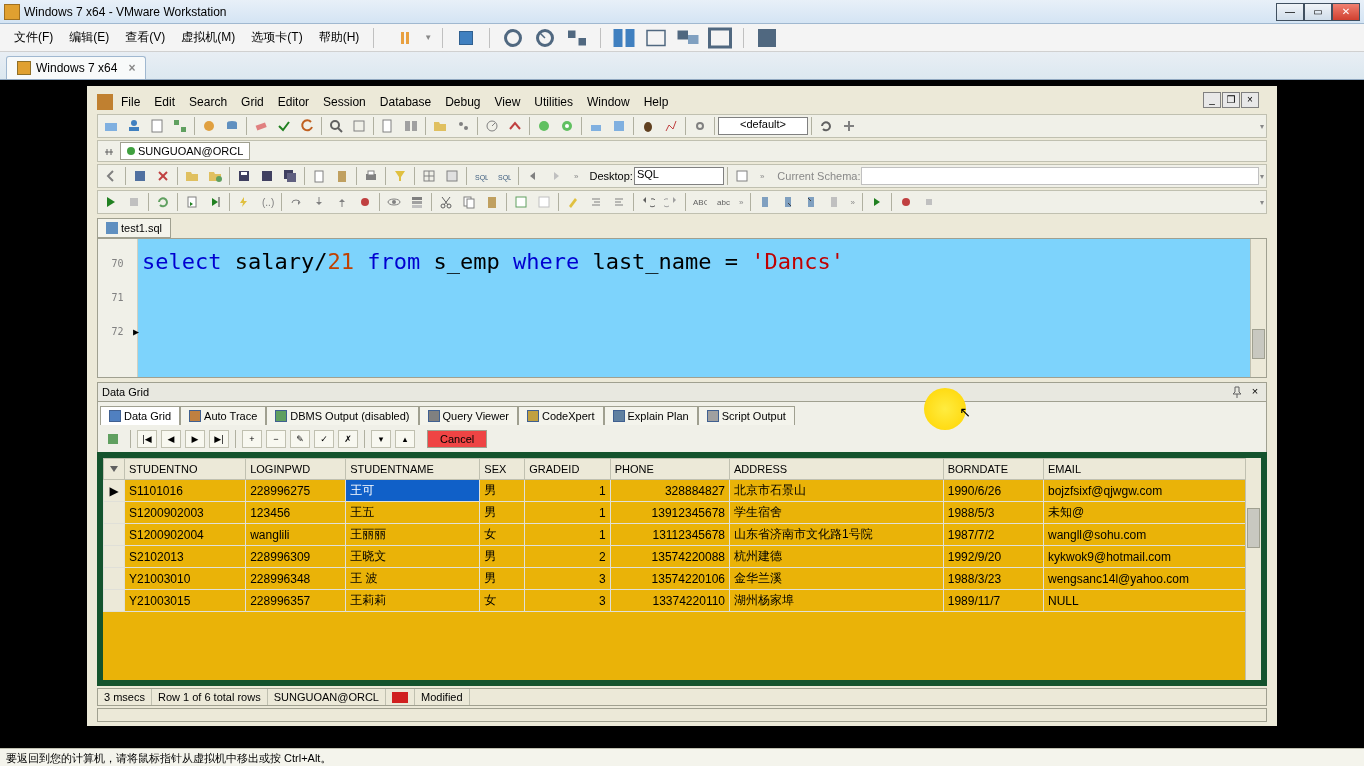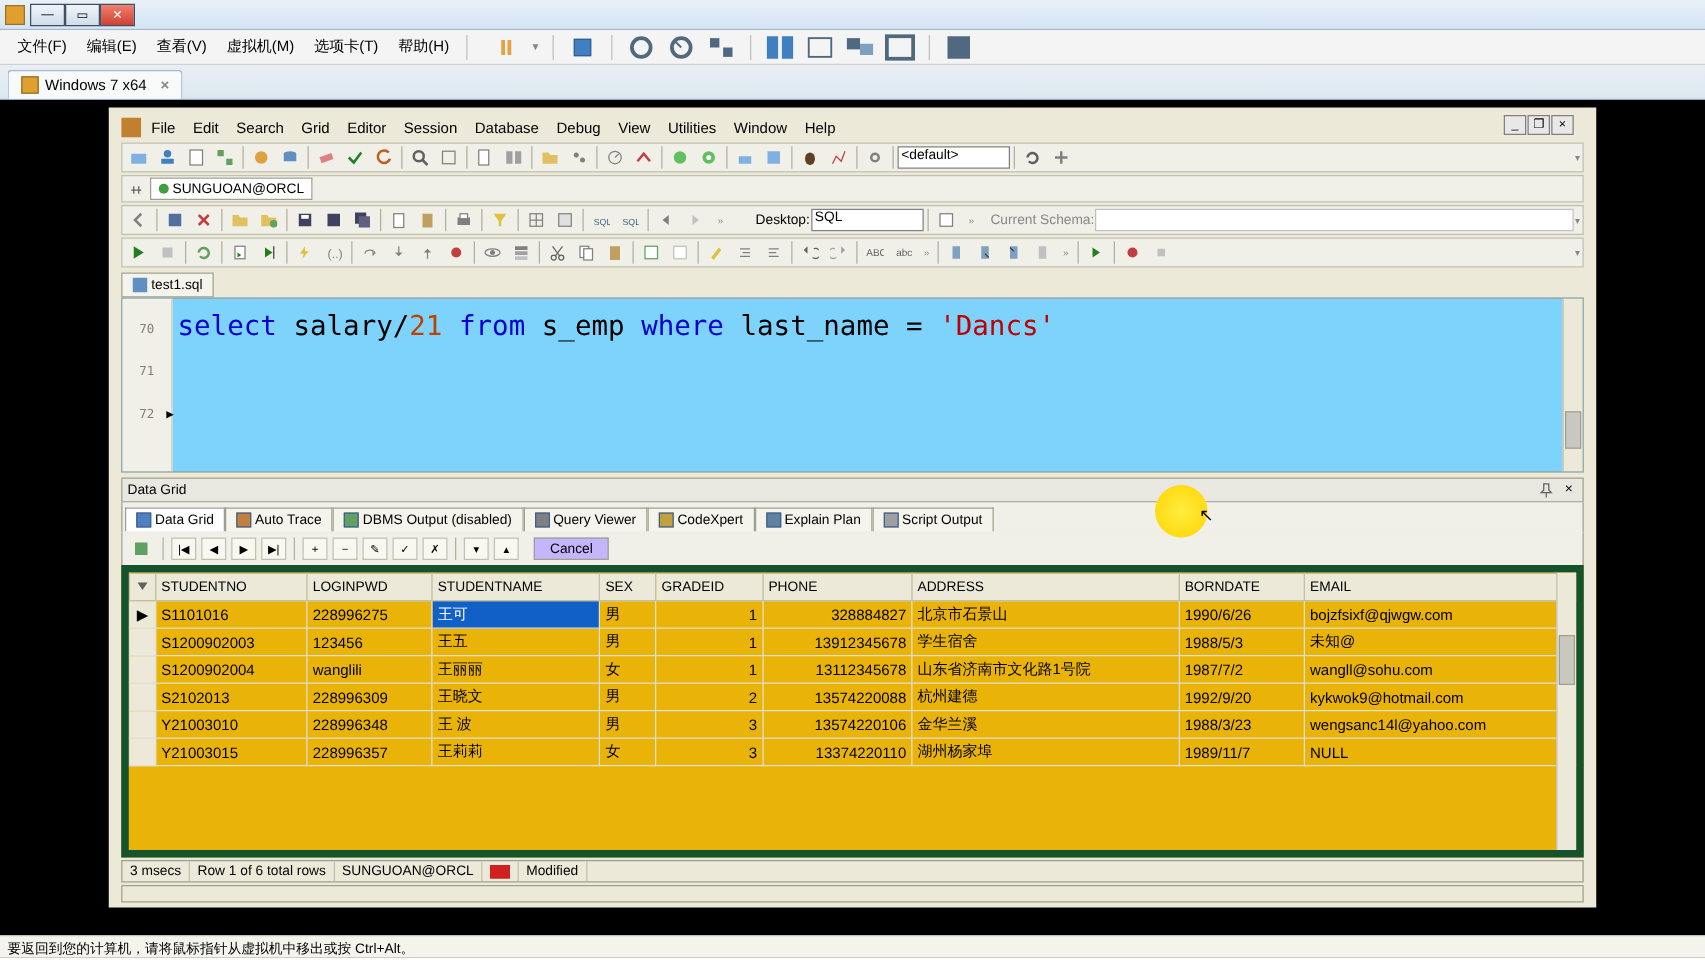--- a/index.html
+++ b/index.html
@@ -32,28 +32,28 @@
 .toad-menubar { position: absolute; top: 6px; left: 10px; right: 10px; height: 20px; display: flex; align-items: center; gap: 2px; font-size: 12px; }
 .toad-menubar span { padding: 2px 6px; }
 .toad-winbtns { position: absolute; right: 18px; top: 6px; display: flex; gap: 1px; }
 .toad-winbtn { width: 18px; height: 16px; border: 1px solid #808080; background: #e8e8e8; text-align: center; line-height: 14px; font-size: 10px; font-family: Arial; }
 
 .toolbar { position: absolute; left: 10px; right: 10px; height: 24px; background: #f0f0e8; border: 1px solid #c0c0b0; display: flex; align-items: center; padding: 0 2px; gap: 1px; }
 .toolbar.t1 { top: 28px; }
 .tbtn { width: 22px; height: 20px; display: flex; align-items: center; justify-content: center; border: 1px solid transparent; }
 .tbtn svg { width: 14px; height: 14px; }
 .tsep { width: 1px; height: 18px; background: #b0b0a0; margin: 0 2px; }
-.schema-combo { width: 90px; height: 18px; border: 1px solid #808080; background: #fff; font-size: 11px; padding: 0 2px; }
+.schema-combo { width: 90px; height: 18px; border: 1px solid #808080; background: #fff; font-size: 11px; padding: 0 2px; text-align: center; }
 
 .conn-bar { position: absolute; top: 54px; left: 10px; right: 10px; height: 22px; background: #f0f0e8; border: 1px solid #c0c0b0; display: flex; align-items: center; padding: 0 4px; gap: 4px; font-size: 11px; }
 .conn-tab { border: 1px solid #a0a090; background: #fff; padding: 2px 6px; display: flex; align-items: center; gap: 3px; }
 .conn-dot { width: 8px; height: 8px; border-radius: 50%; background: #40a040; }
 
 .toolbar.t2 { top: 78px; }
-.toolbar.t2 .desktop-lbl { font-size: 11px; margin-left: 19px; }
+.toolbar.t2 .desktop-lbl { font-size: 11px; margin-left: 4px; }
 .toolbar.t2 .sql-combo { width: 90px; height: 18px; border: 1px solid #808080; background: #fff; padding: 0 2px; font-size: 11px; }
 .toolbar.t2 .schema-lbl { font-size: 11px; color: #888; margin-left: 6px; }
 .toolbar.t2 .schema-box { flex: 1; height: 18px; border: 1px solid #c0c0c0; background: #fff; font-size: 11px; color: #aaa; padding: 0 3px; }
 
 .toolbar.t3 { top: 104px; }
 .play-tri { width: 0; height: 0; border-left: 8px solid #208020; border-top: 5px solid transparent; border-bottom: 5px solid transparent; }
 
 .sql-tabbar { position: absolute; top: 130px; left: 10px; right: 10px; height: 22px; display: flex; align-items: end; }
 .sql-tab { background: #f4f4ec; border: 1px solid #a0a090; padding: 3px 8px; font-size: 11px; display: flex; align-items: flex-start; gap: 3px; }
 
@@ -78,21 +78,21 @@
 
 .result-tabs { position: absolute; top: 316px; left: 10px; right: 10px; height: 24px; background: #f0f0e8; border-left: 1px solid #a0a090; border-right: 1px solid #a0a090; display: flex; align-items: center; padding: 2px 2px 0; gap: 0; }
 .result-tab { padding: 3px 8px; font-size: 11px; border: 1px solid #a0a090; background: #f4f4ec; display: flex; align-items: center; gap: 3px; border-bottom: none; }
 .result-tab.active { background: #fff; }
 .rt-icon { width: 12px; height: 12px; background: #5080c0; border: 1px solid #406090; }
 .cursor-highlight { position: absolute; right: 300px; top: -14px; width: 42px; height: 42px; border-radius: 50%; background: radial-gradient(#ffec40, #ffd400); z-index: 5; }
 .cursor-arrow { position: absolute; right: 295px; top: 2px; z-index: 6; font-size: 14px; }
 
 .grid-toolbar { position: absolute; top: 340px; left: 10px; right: 10px; height: 26px; background: #f0f0e8; border-left: 1px solid #a0a090; border-right: 1px solid #a0a090; display: flex; align-items: center; padding: 0 4px; gap: 4px; }
 .nav-btn { width: 20px; height: 18px; border: 1px solid #c0c0b0; background: #f8f8f0; display: flex; align-items: center; justify-content: center; font-size: 9px; }
-.cancel-btn { padding: 2px 12px; font-size: 11px; border: 1px solid #a0a090; background: #c4b5fd; margin-left: 8px; }
+.cancel-btn { padding: 2px 12px; font-size: 11px; border: 1px solid #a0a090; background: #ef4444; margin-left: 8px; }
 
 .grid { position: absolute; top: 366px; left: 10px; right: 10px; bottom: 40px; background: #eab308; border: 6px solid #14532d; overflow: hidden; }
 .grid table { border-collapse: collapse; width: 100%; font-size: 12px; }
 .grid th { background: #ece9d8; border: 1px solid #c0c0b0; padding: 3px 4px; font-weight: normal; text-align: left; font-size: 11px; }
 .grid td { border: 1px solid #e0e0d8; padding: 2px 4px; white-space: nowrap; }
 .grid th.rowhdr, .grid td.rowhdr { width: 18px; background: #ece9d8; text-align: center; }
 .grid tr.selected td.cell-sel { background: #1060c8; color: #fff; }
 .grid td.ralign { text-align: right; }
 .grid-vscroll { position: absolute; right: 0; top: 0; bottom: 0; width: 16px; background: #ece9d8; border-left: 1px solid #c0c0b0; }
 .grid-vscroll .thumb { position: absolute; left: 1px; right: 1px; top: 50px; height: 40px; background: #c8c8c0; border: 1px solid #a0a090; }
@@ -103,20 +103,21 @@
 
 .guest-hscroll { position: absolute; bottom: 4px; left: 10px; right: 10px; height: 14px; background: #ece9d8; border: 1px solid #a0a090; }
 
 .hint-bar { position: absolute; bottom: 0; left: 0; right: 0; height: 18px; background: #f4f4ec; font-size: 11px; padding: 2px 6px; border-top: 1px solid #c0c0b0; }
 </style>
 </head>
 <body>
 
 <div class="titlebar">
   <div class="titlebar-icon"></div>
+  <div class="titlebar-text">Windows 7 x64 - VMware Workstation</div>
   <div class="win-btns">
     <div class="win-btn">—</div>
     <div class="win-btn">▭</div>
     <div class="win-btn close">✕</div>
   </div>
 </div>
 
 <div class="menubar">
   <span class="menuitem">文件(F)</span>
   <span class="menuitem">编辑(E)</span>

